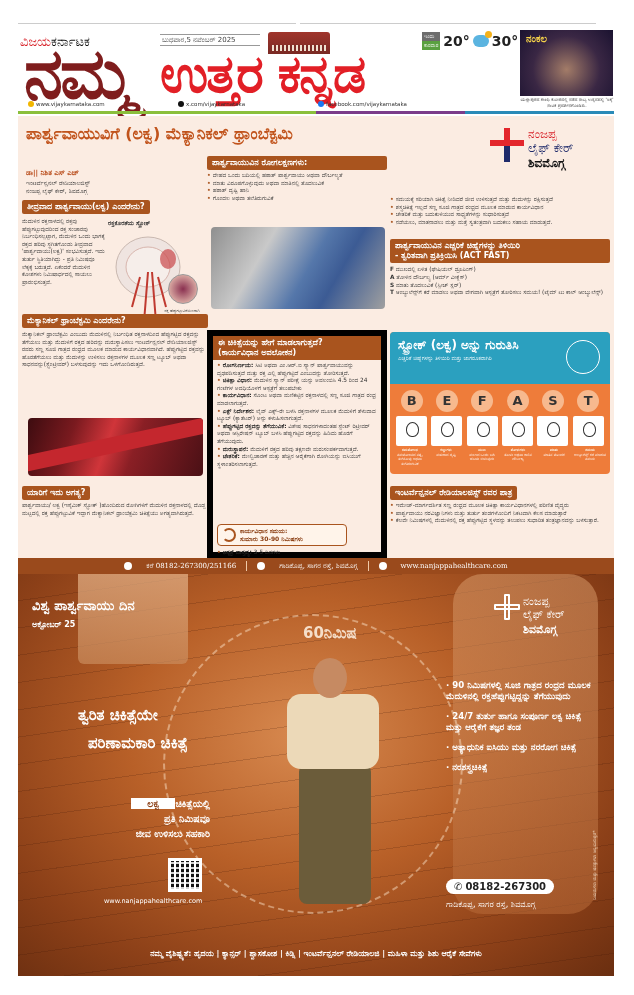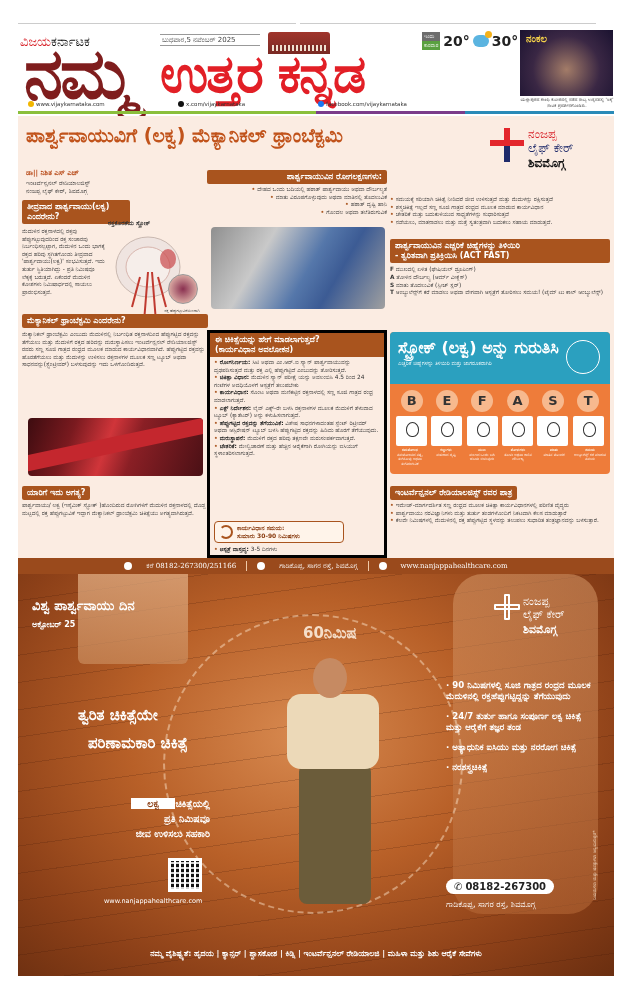--- a/index.html
+++ b/index.html
@@ -25,33 +25,33 @@
   .weather-temp { font-size: 14px; font-weight: bold; color: #222; }
   .weather-cloud { width: 16px; height: 12px; background: #5bb4e0; border-radius: 6px; position: relative; }
   .weather-cloud::before { content: ""; position: absolute; right: -3px; top: -4px; width: 7px; height: 7px; border-radius: 50%; background: #f6b21a; }
   .mast-photo { position: absolute; left: 520px; top: 30px; width: 93px; height: 66px; background: radial-gradient(circle at 50% 60%, #a37c68 0%, #3a2744 55%, #1a1230 100%); }
   .mast-photo-title { position: absolute; left: 6px; top: 3px; font-size: 10px; font-weight: bold; color: #f6d34a; }
   .mast-caption { position: absolute; left: 518px; top: 97px; width: 98px; font-size: 4.5px; line-height: 6px; color: #333; text-align: center; }
   .color-strip { position: absolute; left: 18px; top: 111px; width: 596px; height: 3px; background: linear-gradient(90deg, #8bbf3c 0%, #8bbf3c 50%, #7b3c8a 50%, #7b3c8a 75%, #2a8bb8 75%); }
 
   
   .article { position: absolute; left: 18px; top: 116px; width: 596px; height: 442px; background: #fbece2; }
-  .headline1 { position: absolute; left: 8px; top: 8px; font-size: 19px; font-weight: bold; color: #c1531b; white-space: nowrap; }
+  .headline1 { position: absolute; left: 8px; top: 8px; font-size: 16px; font-weight: bold; color: #c1531b; white-space: nowrap; }
   .headline2 { position: absolute; left: 8px; top: 30px; font-size: 15px; font-weight: bold; color: #111; white-space: nowrap; }
   .byline-name { position: absolute; left: 8px; top: 53px; font-size: 7px; font-weight: bold; color: #b84a18; }
   .byline-role { position: absolute; left: 8px; top: 63px; width: 170px; font-size: 6px; line-height: 8px; color: #333; }
 
   .section-bar { background: #a9541e; color: #fff; font-weight: bold; font-size: 8px; padding: 2px 5px; border-radius: 2px; }
   .body-text { font-size: 5.8px; line-height: 7.6px; color: #333; }
   .bullets { list-style: none; font-size: 5.8px; line-height: 7.6px; color: #333; }
   .bullets li::before { content: "• "; color: #a9541e; font-weight: bold; }
   .bullets li b { color: #222; }
 
   .col1 { position: absolute; left: 4px; top: 84px; width: 186px; }
-  .col2 { position: absolute; left: 189px; top: 54px; width: 180px; text-align: right; }
+  .col2 { position: absolute; left: 189px; top: 40px; width: 180px; }
   .col3 { position: absolute; left: 372px; top: 76px; width: 220px; }
 
   .brain-img { position: absolute; left: 92px; top: 111px; width: 95px; height: 100px; }
   .brain-label { position: absolute; left: 90px; top: 103px; font-size: 6px; font-weight: bold; color: #333; }
   .brain-circle { position: absolute; left: 150px; top: 158px; width: 30px; height: 30px; border-radius: 50%; background: radial-gradient(circle, #8a3050 0%, #d7a6a0 70%); border: 1px solid #999; }
   .brain-caption { position: absolute; left: 140px; top: 192px; width: 48px; font-size: 4px; line-height: 5px; color: #444; text-align: center; }
 
   .vessel-img { position: absolute; left: 10px; top: 302px; width: 175px; height: 58px; border-radius: 4px; background: linear-gradient(110deg, #3d0c10 0%, #7a1a1f 25%, #d0353a 45%, #8a1f25 60%, #4a1015 100%); overflow: hidden; }
   .vessel-img::after { content: ""; position: absolute; left: -10px; top: 18px; width: 200px; height: 16px; background: #c4272e; transform: rotate(-12deg); border-radius: 8px; }
 
@@ -64,21 +64,21 @@
   .logo-cross { position: absolute; left: 472px; top: 12px; width: 34px; height: 34px; }
   .logo-cross .v { position: absolute; left: 14px; top: 0; width: 6px; height: 34px; background: #e3262c; }
   .logo-cross .h { position: absolute; left: 0; top: 12px; width: 34px; height: 6px; background: #e3262c; }
   .logo-cross .v2 { position: absolute; left: 14px; top: 18px; width: 6px; height: 16px; background: #1e2a6a; }
   .logo-text1 { position: absolute; left: 510px; top: 12px; font-size: 12px; color: #d8232a; line-height: 13px; }
   .logo-text2 { position: absolute; left: 510px; top: 26px; font-size: 12px; color: #1e2a6a; line-height: 13px; }
   .logo-text3 { position: absolute; left: 510px; top: 41px; font-size: 12px; font-weight: bold; color: #111; line-height: 13px; }
 
   .befast-box { position: absolute; left: 372px; top: 216px; width: 220px; height: 142px; background: #ee7c3a; border-radius: 4px; overflow: hidden; }
   .befast-head { height: 52px; background: #2ba0bf; padding: 6px 8px; position: relative; }
-  .befast-title { font-size: 16px; font-weight: bold; color: #fff; }
+  .befast-title { font-size: 12px; font-weight: bold; color: #fff; }
   .befast-sub { font-size: 5.5px; color: #fff; margin-top: 3px; }
   .befast-headicon { position: absolute; right: 10px; top: 8px; width: 34px; height: 34px; border: 1.5px solid #fff; border-radius: 50%; }
   .befast-letters { display: flex; justify-content: space-around; padding: 6px 4px 0 4px; }
   .befast-letter { width: 22px; height: 22px; border-radius: 50%; background: #f7b98e; color: #333; font-weight: bold; font-size: 13px; text-align: center; line-height: 22px; }
   .befast-cards { display: flex; justify-content: space-around; padding: 4px 4px 0 4px; }
   .befast-card { width: 31px; height: 30px; background: #fff; border-radius: 2px; position: relative; }
   .befast-card::after { content: ""; position: absolute; left: 10px; top: 6px; width: 11px; height: 13px; border: 1px solid #333; border-radius: 50% 50% 45% 45%; }
   .befast-captions { display: flex; justify-content: space-around; padding: 2px 2px 0 2px; }
   .befast-cap { width: 34px; font-size: 3.8px; line-height: 4.6px; color: #fff; text-align: center; }
   .befast-cap b { display: block; color: #fde9d6; }
@@ -183,21 +183,21 @@
   <div class="logo-cross">
     <div class="h"></div>
     <div class="v"></div>
     <div class="v2"></div>
   </div>
   <div class="logo-text1">ನಂಜಪ್ಪ</div>
   <div class="logo-text2">ಲೈಫ್ ಕೇರ್</div>
   <div class="logo-text3">ಶಿವಮೊಗ್ಗ</div>
 
   <div class="col1">
-    <div class="section-bar" style="width:108px;">ತೀವ್ರವಾದ ಪಾರ್ಶ್ವವಾಯು(ಲಕ್ವ) ಎಂದರೇನು?</div>
+    <div class="section-bar" style="width:128px;">ತೀವ್ರವಾದ ಪಾರ್ಶ್ವವಾಯು(ಲಕ್ವ) ಎಂದರೇನು?</div>
     <p class="body-text" style="width:84px;margin-top:4px;">ಮೆದುಳಿನ ರಕ್ತನಾಳದಲ್ಲಿ ರಕ್ತವು ಹೆಪ್ಪುಗಟ್ಟುವುದರಿಂದ ರಕ್ತ ಸಂಚಾರವು ನಿರ್ಬಂಧಿಸಲ್ಪಟ್ಟಾಗ, ಮೆದುಳಿನ ಒಂದು ಭಾಗಕ್ಕೆ ರಕ್ತದ ಹರಿವು ಸ್ಥಗಿತಗೊಂಡು ತೀವ್ರವಾದ 'ಪಾರ್ಶ್ವವಾಯು(ಲಕ್ವ)' ಸಂಭವಿಸುತ್ತದೆ. ಇದು ತುರ್ತು ಸ್ಥಿತಿಯಾಗಿದ್ದು - ಪ್ರತಿ ನಿಮಿಷವೂ ಲೆಕ್ಕಕ್ಕೆ ಬರುತ್ತದೆ. ಏಕೆಂದರೆ ಮೆದುಳಿನ ಕೋಶಗಳು ನಿಮಿಷಾರ್ಧದಲ್ಲಿ ಸಾಯಲು ಪ್ರಾರಂಭಿಸುತ್ತವೆ.</p>
   </div>
   <div class="brain-label">ರಕ್ತಕೊರತೆಯ ಸ್ಟ್ರೋಕ್</div>
   <svg class="brain-img" viewBox="0 0 95 100">
     <ellipse cx="38" cy="40" rx="32" ry="30" fill="#efe4e0" stroke="#c9b8b0"></ellipse>
     <ellipse cx="38" cy="40" rx="22" ry="20" fill="#f6eeea" stroke="#d8b5ad"></ellipse>
     <ellipse cx="58" cy="32" rx="8" ry="10" fill="#c9474a" opacity=".7"></ellipse>
     <path d="M38 45 L34 95 M42 45 L46 95 M30 50 L22 80 M48 50 L56 80" stroke="#c03a30" stroke-width="2" fill="none"></path>
   </svg>
   <div class="brain-circle"></div>
@@ -217,21 +217,21 @@
     <div class="section-bar">ಪಾರ್ಶ್ವವಾಯುವಿನ ರೋಗಲಕ್ಷಣಗಳು:</div>
     <ul class="bullets" style="margin-top:2px;">
       <li>ದೇಹದ ಒಂದು ಬದಿಯಲ್ಲಿ ಹಠಾತ್ ಪಾರ್ಶ್ವವಾಯು ಅಥವಾ ದೌರ್ಬಲ್ಯತೆ</li>
       <li>ಮಾತು ವಿರೂಪಗೊಳ್ಳುವುದು ಅಥವಾ ಮಾತಿನಲ್ಲಿ ತೊದಲುವಿಕೆ</li>
       <li>ಹಠಾತ್ ದೃಷ್ಟಿ ಹಾನಿ</li>
       <li>ಗೊಂದಲ ಅಥವಾ ತಲೆತಿರುಗುವಿಕೆ</li>
     </ul>
   </div>
   <div class="stretcher-img" style="left:193px;top:111px;"></div>
 
-  <div style="position:absolute;left:189px;top:214px;width:180px;height:228px;border:3px solid #000000;">
+  <div style="position:absolute;left:189px;top:214px;width:180px;height:228px;border:6px solid #000000;">
     <div class="section-bar" style="border-radius:0;">
       <div>ಈ ಚಿಕಿತ್ಸೆಯನ್ನು ಹೇಗೆ ಮಾಡಲಾಗುತ್ತದೆ?</div>
       <div>(ಕಾರ್ಯವಿಧಾನ ಅವಲೋಕನ)</div>
     </div>
     <ul class="bullets" style="padding:2px 4px;">
       <li><b>ರೋಗನಿರ್ಣಯ:</b> <span>ಸಿಟಿ ಅಥವಾ ಎಂ.ಆರ್.ಐ ಸ್ಕ್ಯಾನ್ ಪಾರ್ಶ್ವವಾಯುವನ್ನು ದೃಢಪಡಿಸುತ್ತದೆ ಮತ್ತು ರಕ್ತ ಎಲ್ಲಿ ಹೆಪ್ಪುಗಟ್ಟಿದೆ ಎಂಬುದನ್ನು ತೋರಿಸುತ್ತದೆ.</span></li>
       <li><b>ಚಿಕಿತ್ಸಾ ವಿಧಾನ:</b> <span>ಮೆದುಳಿನ ಸ್ಕ್ಯಾನ್ ಪರೀಕ್ಷೆ ಯನ್ನು ಅವಲಂಬಿಸಿ 4.5 ರಿಂದ 24 ಗಂಟೆಗಳ ಅವಧಿಯೊಳಗೆ ಆಸ್ಪತ್ರೆಗೆ ತಲುಪಬೇಕು</span></li>
       <li><b>ಕಾರ್ಯವಿಧಾನ:</b> <span>ಸೊಂಟ ಅಥವಾ ಮಣಿಕಟ್ಟಿನ ರಕ್ತನಾಳದಲ್ಲಿ ಸಣ್ಣ ಸೂಜಿ ಗಾತ್ರದ ರಂಧ್ರ ಮಾಡಲಾಗುತ್ತದೆ.</span></li>
       <li><b>ಎಕ್ಸ್ ನಿರ್ದೇಶನ:</b> <span>ಲೈವ್ ಎಕ್ಸ್-ರೇ ಬಳಸಿ ರಕ್ತನಾಳಗಳ ಮೂಲಕ ಮೆದುಳಿಗೆ ತೆಳುವಾದ ಟ್ಯೂಬ್ (ಕ್ಯಾತೆಟರ್) ಅನ್ನು ಕಳುಹಿಸಲಾಗುತ್ತದೆ.</span></li>
       <li><b>ಹೆಪ್ಪುಗಟ್ಟಿದ ರಕ್ತವನ್ನು ತೆಗೆಯುವಿಕೆ:</b> <span>ವಿಶೇಷ ಸಾಧನಗಳಾದಂತಹ ಸ್ಟೆಂಟ್ ರಿಟ್ರೀವರ್ ಅಥವಾ ಆಸ್ಪಿರೇಷನ್ ಟ್ಯೂಬ್ ಬಳಸಿ ಹೆಪ್ಪುಗಟ್ಟಿದ ರಕ್ತವನ್ನು ಹಿಡಿದು ಹೊರಗೆ ತೆಗೆಯುವುದು.</span></li>

